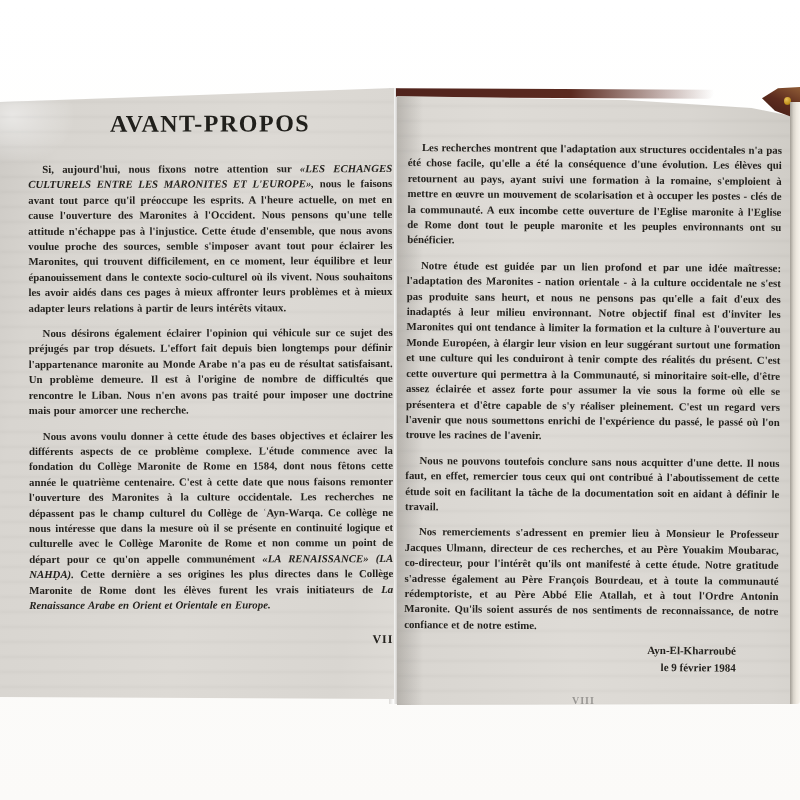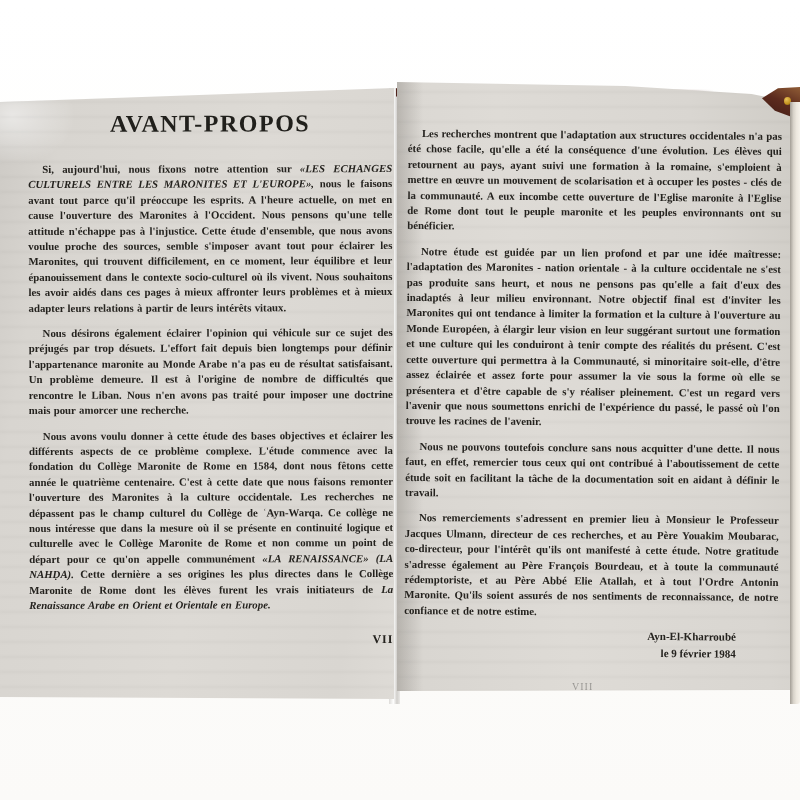--- a/index.html
+++ b/index.html
@@ -15,21 +15,21 @@
   .page{position:absolute;}
   .left-page{
     left:0;top:86px;width:394px;height:614px;
     background:
       radial-gradient(90px 70px at 12px 30px, rgba(255,255,255,.55), rgba(255,255,255,0) 70%),
       linear-gradient(100deg,#ccc9c4 0%,#d8d5d0 14%,#dddad5 55%,#d9d6d1 88%,#dedbd6 100%);
     clip-path:polygon(0 16px,100% 2px,100% calc(100% - 1px),0 calc(100% - 3px));
     box-shadow:0 2px 2px rgba(60,50,40,.25);
   }
   .right-page{
-    left:397px;top:76px;width:394px;height:616px;
+    left:397px;top:90px;width:394px;height:616px;
     background:
       linear-gradient(90deg,rgba(95,90,83,.28) 0,rgba(95,90,83,0) 26px),
       linear-gradient(262deg,#cfccc6 0%,#d9d6d1 22%,#dedbd6 62%,#d8d5d0 100%);
     clip-path:polygon(0 6px,58% 10px,90% 18px,100% 26px,100% calc(100% - 2px),0 calc(100% - 1px));
     box-shadow:0 2px 2px rgba(60,50,40,.25);
   }
   .bleed{position:absolute;inset:0;pointer-events:none;
     background:repeating-linear-gradient(180deg,rgba(108,104,98,.05) 0 2px,rgba(0,0,0,0) 2px 15px);
     filter:blur(1px);}
 
@@ -62,21 +62,21 @@
   }
   .para em{font-style:italic;}
   .para:last-child{margin-bottom:0;}
   .folio{
     text-align:right;font-size:12px;font-weight:700;margin-top:20px;letter-spacing:1px;
   }
   .signature{
     text-align:right;padding-right:42px;font-size:11px;font-weight:700;line-height:16.5px;margin-top:8px;
   }
   .folio-right{
-    position:absolute;left:175px;bottom:0px;font-size:10px;font-weight:400;
+    position:absolute;left:175px;bottom:0px;font-size:10px;font-weight:700;
     opacity:.32;letter-spacing:1px;
   }
 </style>
 </head>
 <body>
 
 <div class="photo">
 
   <div class="gutter"></div>
   <div class="cover-strip"></div>

